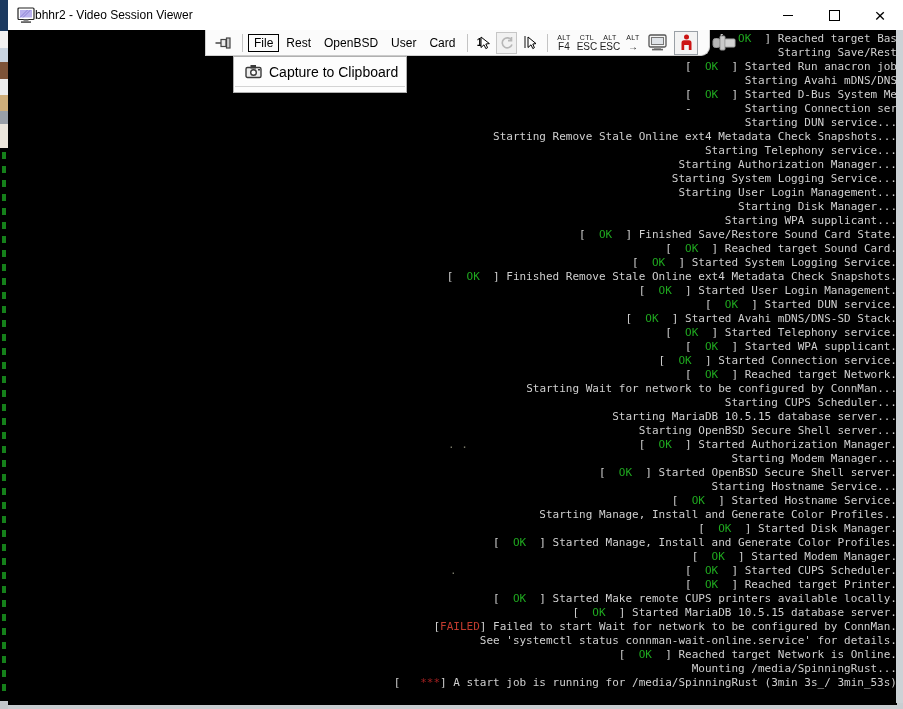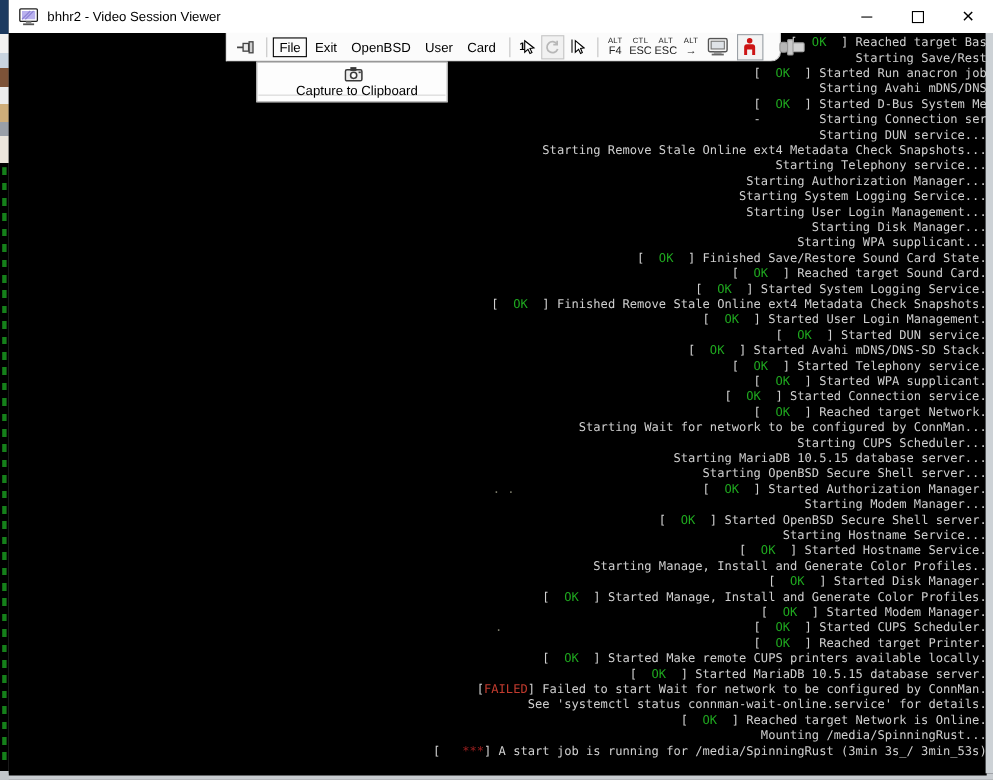--- a/index.html
+++ b/index.html
@@ -28,21 +28,21 @@
     position:absolute;left:2px;top:152px;width:4px;height:540px;
     background:repeating-linear-gradient(180deg,#15801a 0 7px,transparent 7px 14px);
   }
   
   .window{position:absolute;left:8px;top:0;width:895px;height:703px;background:#000;}
   .titlebar{
     position:absolute;left:0;top:0;width:100%;height:30px;background:#ffffff;
     display:flex;align-items:center;
   }
   .title-icon{margin-left:9px;display:flex;align-items:center;}
-  .title-text{margin-left:8px;font-size:12px;color:#000;white-space:nowrap;}
+  .title-text{margin-left:0;font-size:12px;color:#000;white-space:nowrap;}
   .win-controls{margin-left:auto;display:flex;height:30px;}
   .win-btn{width:46px;height:30px;display:flex;align-items:center;justify-content:center;cursor:default;}
   .glyph-min{width:10px;height:1px;background:#000;}
   .glyph-max{width:9px;height:9px;border:1px solid #000;}
   .glyph-close{font-size:15px;color:#000;line-height:1;}
   .glyph-close::before{content:"\00D7";font-size:19px;}
   
   .console{
     position:absolute;left:0;top:30px;width:888px;height:673px;background:#000;
     color:#cfcfcf;font-family:"DejaVu Sans Mono",monospace;
@@ -89,21 +89,21 @@
     border:1px solid #9aa0a6;background:#f3f3f3;box-sizing:border-box;margin-left:2px;flex:none;
   }
   .plug-btn{margin-left:14px;display:flex;align-items:center;flex:none;}
   
   .dropdown{
     position:absolute;left:225px;top:56px;width:174px;z-index:6;
     background:#fdfdfd;border:1px solid #b0b0b0;
     box-shadow:2px 2px 3px rgba(0,0,0,0.3);
     padding:3px 0 2px 0;box-sizing:border-box;
   }
-  .dd-item{height:23px;display:flex;align-items:center;padding-left:9px;font-size:12px;color:#000;cursor:default;flex-direction:column;}
+  .dd-item{height:23px;display:flex;align-items:center;padding-left:9px;font-size:14px;color:#000;cursor:default;}
   .dd-icon{width:20px;margin-right:6px;display:flex;align-items:center;justify-content:center;flex:none;}
   .dd-sep{height:1px;background:#d4d4d4;margin:3px 1px;}
 </style>
 </head>
 <body>
 
 <div class="left-strip">
   <div class="dashes"></div>
 </div>
 
@@ -140,21 +140,21 @@
     <span class="pin">
       <svg width="17" height="16" viewBox="0 0 17 16">
         <line x1="0.5" y1="8" x2="6" y2="8" stroke="#444" stroke-width="1.5"></line>
         <rect x="6" y="4.5" width="5" height="7" fill="#ececec" stroke="#444" stroke-width="1.2"></rect>
         <rect x="11.5" y="3" width="3.5" height="10" fill="#cfcfcf" stroke="#444" stroke-width="1.2"></rect>
       </svg>
     </span>
     <span class="tsep"></span>
 
     <span class="menu-item active">File</span>
-    <span class="menu-item">Exit</span>
+    <span class="menu-item">Rest</span>
     <span class="menu-item">OpenBSD</span>
     <span class="menu-item">User</span>
     <span class="menu-item">Card</span>
 
     <span class="tsep"></span>
 
     <div class="tool-btn">
       <span class="cursor1-num">1</span>
       <svg width="11" height="14" viewBox="0 0 11 14">
         <path d="M1 1 L1 11.5 L4 8.8 L5.8 12.6 L7.6 11.7 L5.8 8 L9.4 7.6 Z" fill="#fff" stroke="#000" stroke-width="1"></path>

